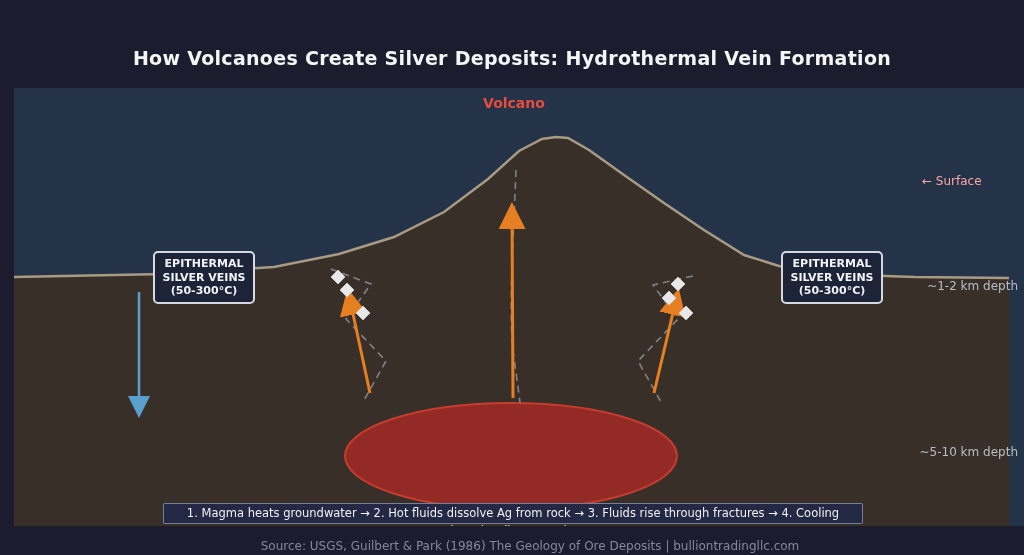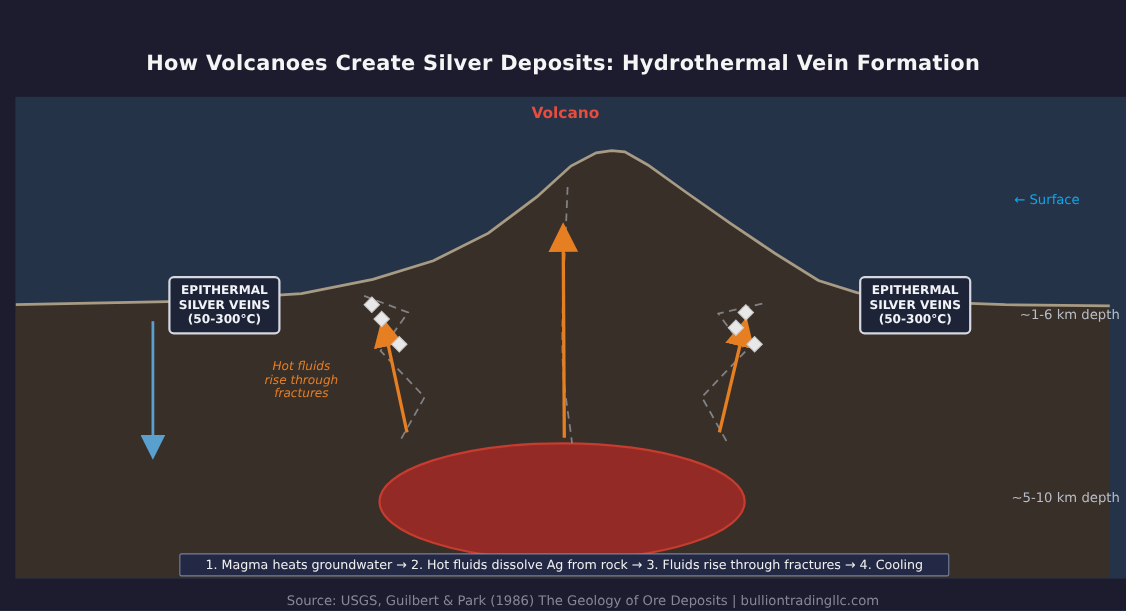--- a/index.html
+++ b/index.html
@@ -18,21 +18,21 @@
   .panel{
     position:absolute;left:14px;top:88px;width:995px;height:438px;
     background:#253349;overflow:hidden;padding-left:21px;
   }
   .panel svg{position:absolute;left:0;top:0;}
   .lbl{position:absolute;white-space:pre-line;}
   .volcano-label{
     left:500px;top:7px;transform:translateX(-50%);
     color:#e74c3c;font-weight:bold;font-size:14px;
   }
-  .surface-label{left:908px;top:86px;color:#0ea5e9;font-size:12px;}
+  .surface-label{left:908px;top:86px;color:#fca5a5;font-size:12px;}
   .depth{right:12px;color:#b9bdc6;font-size:12px;text-align:right;}
   .depth-shallow{top:191px;}
   .depth-deep{top:357px;}
   .vein-box{
     position:absolute;top:163px;width:94px;
     background:#1d2438;border:2px solid #d5d8e0;border-radius:5px;
     color:#f2f3f7;font-weight:bold;font-size:11px;line-height:13.5px;
     text-align:center;padding:4px 2px;
   }
   .vein-box.left{left:139px;}
@@ -101,37 +101,34 @@
       <path d="M664,189 L671,196 L664,203 L657,196 Z"></path>
       <path d="M655,203 L662,210 L655,217 L648,210 Z"></path>
       <path d="M672,218 L679,225 L672,232 L665,225 Z"></path>
     </g>
   </svg>
 
   <div class="lbl volcano-label">Volcano</div>
 
   <div class="lbl surface-label">← Surface</div>
 
-  <div class="lbl depth depth-shallow">~1-6 km depth</div>
+  <div class="lbl depth depth-shallow">~1-2 km depth</div>
   <div class="lbl depth depth-deep">~5-10 km depth</div>
 
   <div class="vein-box left">
     <div>EPITHERMAL</div>
     <div>SILVER VEINS</div>
     <div>(50-300°C)</div>
   </div>
   <div class="vein-box right">
     <div>EPITHERMAL</div>
     <div>SILVER VEINS</div>
     <div>(50-300°C)</div>
   </div>
 
-  <div class="lbl flow-label hotfluids-label">Hot fluids
-rise through
-fractures</div>
 
 
   <div class="caption-bar">
     <span>1. Magma heats groundwater → 2. Hot fluids dissolve Ag from rock → 3. Fluids rise through fractures → 4. Cooling deposits silver as veins</span>
   </div>
 </div>
 
 <div class="footer">Source: USGS, Guilbert &amp; Park (1986) The Geology of Ore Deposits  |  bulliontradingllc.com</div>
 
 </body></html>

